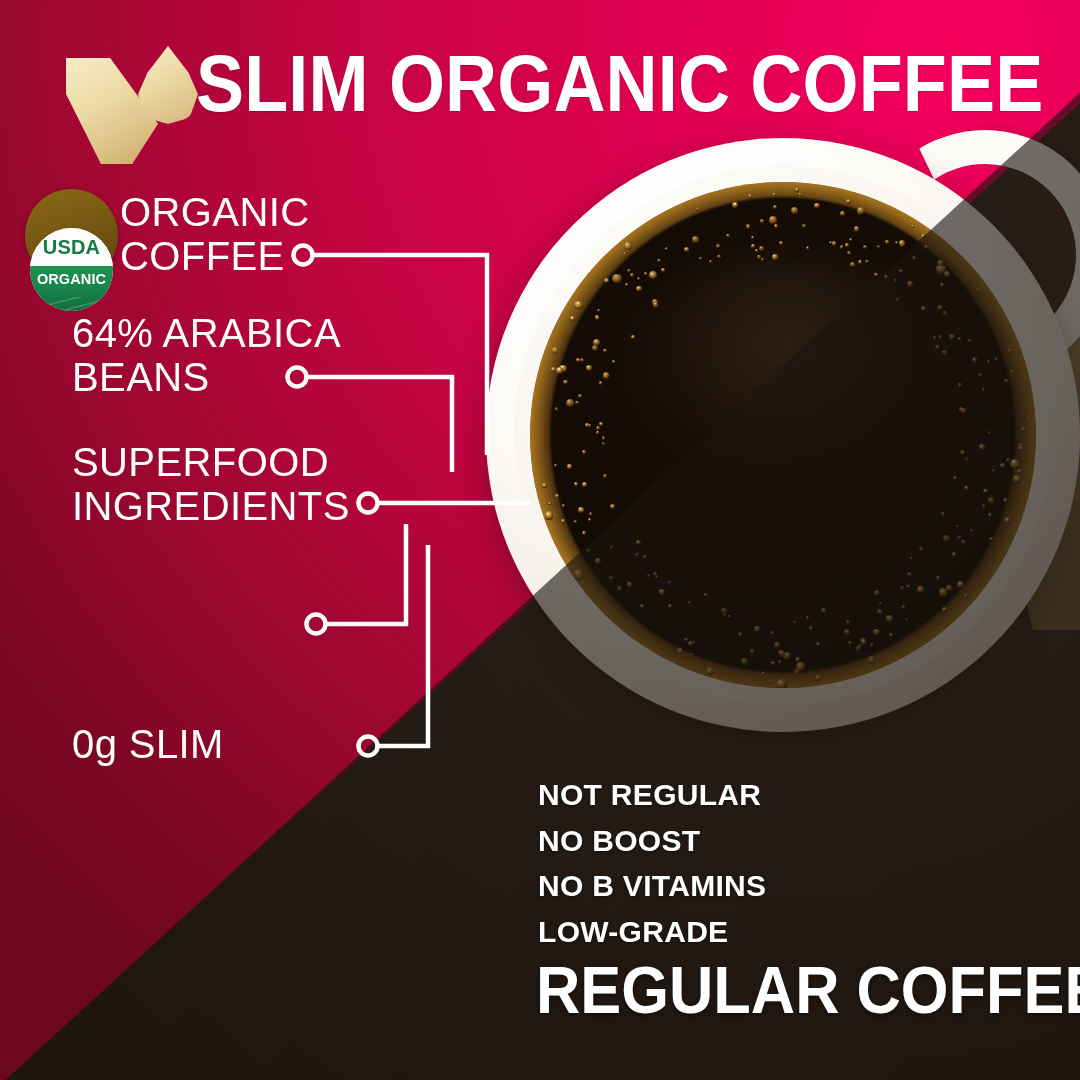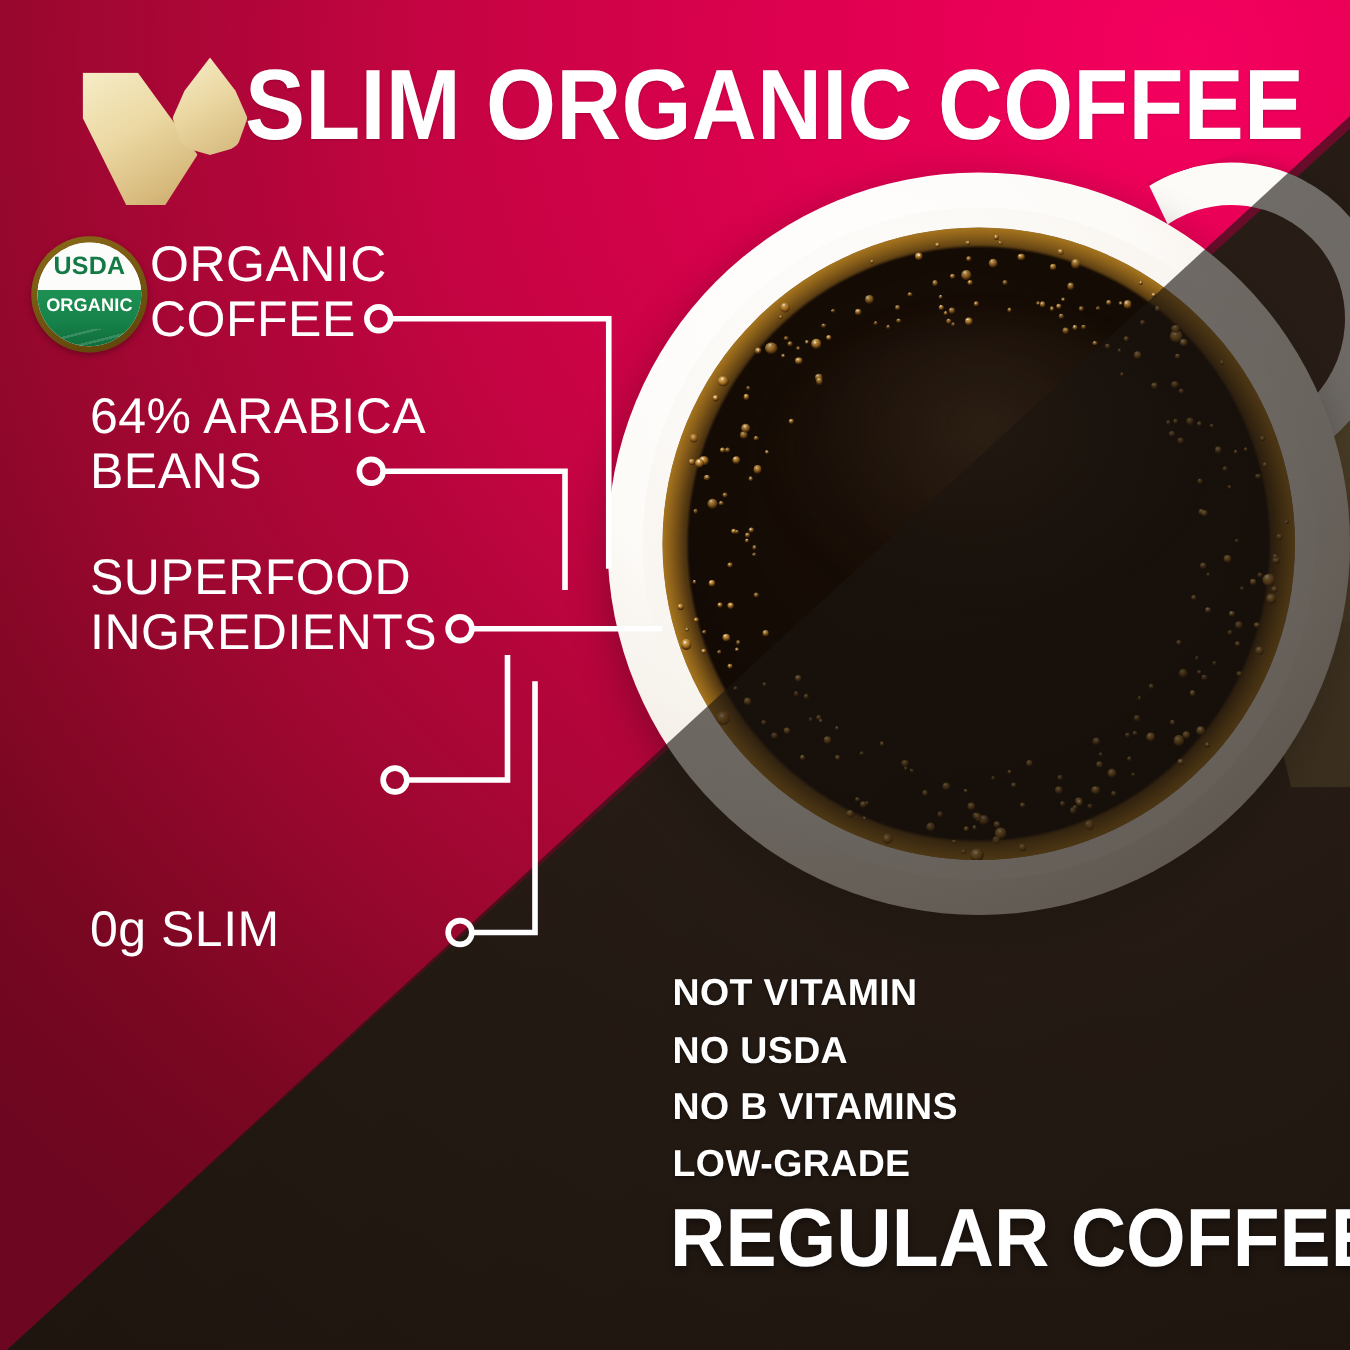--- a/index.html
+++ b/index.html
@@ -160,20 +160,21 @@
     background:#7a5a12;
     background:linear-gradient(160deg,#8a6a18 0%,#6f5210 60%,#5d4309 100%);
     padding:5px;
     box-shadow:0 2px 5px rgba(0,0,0,.30);
   }
   .usda-face {
     position:relative;
     width:100%; height:100%; border-radius:50%;
     overflow:hidden;
     background:#ffffff;
+    margin-top:34px;
   }
   .usda-top {
     position:absolute; left:0; top:0; right:0; height:46%;
     background:#fcfcfa;
     display:flex; align-items:center; justify-content:center;
   }
   .usda-bottom {
     position:absolute; left:0; top:46%; right:0; bottom:0;
     background:linear-gradient(180deg,#1e9152 0%,#17824a 55%,#0f6e3c 100%);
     display:flex; align-items:flex-start; justify-content:center;
@@ -593,21 +594,21 @@
   <div class="feat" id="feat-organic">ORGANIC
 COFFEE</div>
   <div class="feat" id="feat-arabica">64% ARABICA
 BEANS</div>
   <div class="feat" id="feat-superfood">SUPERFOOD
 INGREDIENTS</div>
   <div class="feat" id="feat-sugar">0g SLIM</div>
 
 
   <div id="cons">
-    <div>NOT VITAMIN</div>
-    <div>NO USDA</div>
+    <div>NOT REGULAR</div>
+    <div>NO BOOST</div>
     <div>NO B VITAMINS</div>
     <div>LOW-GRADE</div>
   </div>
 
   <div id="regular">REGULAR COFFEE</div>
 
 </div>
 
 </body></html>

